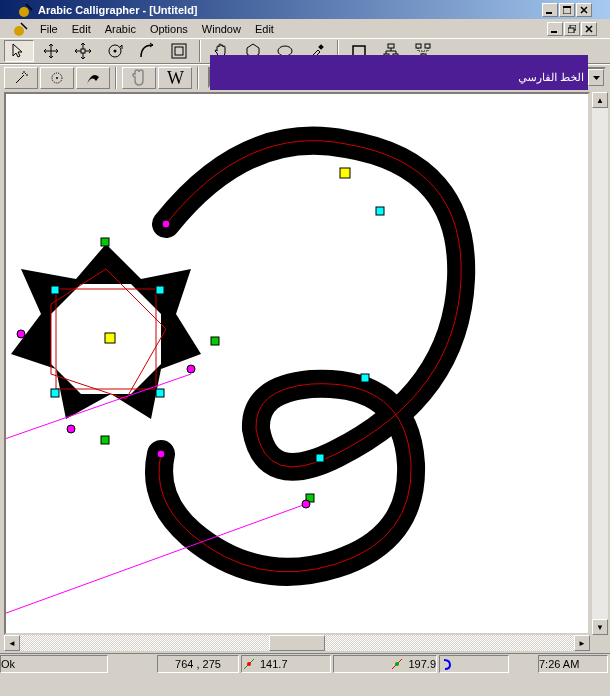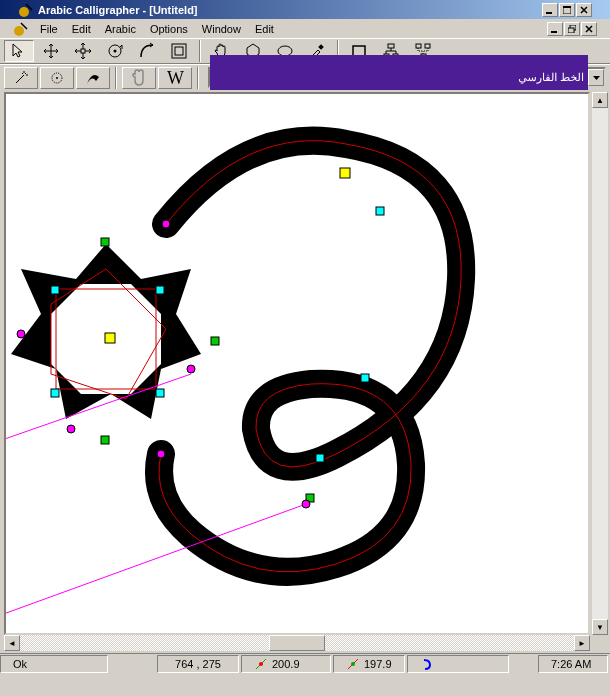--- a/index.html
+++ b/index.html
@@ -31,21 +31,21 @@
   .canvas { position: absolute; top: 2px; left: 4px; right: 20px; bottom: 18px; background: white; border: 2px inset #d4d0c8; overflow: hidden; }
   .vscrollbar { position: absolute; right: 2px; top: 2px; bottom: 18px; width: 16px; background: #d4d0c8; }
   .vscrollbar .sb-btn { width: 16px; height: 16px; background: #d4d0c8; border: 1px solid; border-color: #fff #808080 #808080 #fff; display: flex; align-items: center; justify-content: center; font-size: 8px; }
   .vscrollbar .sb-track { position: absolute; top: 16px; bottom: 16px; left: 0; right: 0; background: repeating-conic-gradient(#d4d0c8 0% 25%, #fff 0% 50%) 50% / 2px 2px; }
   .hscrollbar { position: absolute; left: 4px; right: 20px; bottom: 2px; height: 16px; background: #d4d0c8; display: flex; }
   .hscrollbar .sb-btn { width: 16px; height: 16px; background: #d4d0c8; border: 1px solid; border-color: #fff #808080 #808080 #fff; display: flex; align-items: center; justify-content: center; font-size: 8px; }
   .hscrollbar .sb-track { flex: 1; background: repeating-conic-gradient(#d4d0c8 0% 25%, #fff 0% 50%) 50% / 2px 2px; position: relative; }
   .hscrollbar .sb-thumb { position: absolute; left: 45%; width: 10%; top: 0; bottom: 0; background: #d4d0c8; border: 1px solid; border-color: #fff #808080 #808080 #fff; }
   
   .statusbar { height: 20px; background: #d4d0c8; display: flex; align-items: center; border-top: 1px solid #808080; }
-  .status-cell { height: 18px; border: 1px solid; border-color: #808080 #fff #fff #808080; padding: 1px 12px; display: flex; align-items: center; margin-right: 2px; }
+  .status-cell { height: 18px; border: 1px solid; border-color: #808080 #fff #fff #808080; padding: 1px 0; display: flex; align-items: center; margin-right: 2px; }
   .status-icon { width: 14px; height: 14px; margin-right: 4px; }
   
   svg { display: block; }
 </style>
 </head>
 <body>
 
 <div class="titlebar">
   <span class="titlebar-icon">
     <svg width="16" height="16">
@@ -311,23 +311,23 @@
       <span>Ok</span>
     </div>
   <div class="status-cell" style="width:82px; justify-content:center;margin-left:47px;">
       <span>764 , 275</span>
     </div>
   <div class="status-cell" style="width:90px;">
     <svg class="status-icon" width="14" height="14">
         <path d="M2 12 L12 2" stroke="#0a0"></path>
         <circle cx="7" cy="7" r="2" fill="#f00"></circle>
       </svg>
-    <span>200.9</span>
-  </div>
-  <div class="status-cell" style="width:72px;">
+    <span>141.7</span>
+  </div>
+  <div class="status-cell" style="width:104px;justify-content:flex-end;">
     <svg class="status-icon" width="14" height="14">
         <path d="M2 12 L12 2" stroke="#f00"></path>
         <circle cx="7" cy="7" r="2" fill="#0a0"></circle>
       </svg>
     <span>197.9</span>
   </div>
   <div class="status-cell" style="flex:1;">
     <svg class="status-icon" width="14" height="14">
         <path d="M4 3 Q10 3 10 8 Q10 12 5 12" fill="none" stroke="#00f" stroke-width="2"></path>
       </svg>

